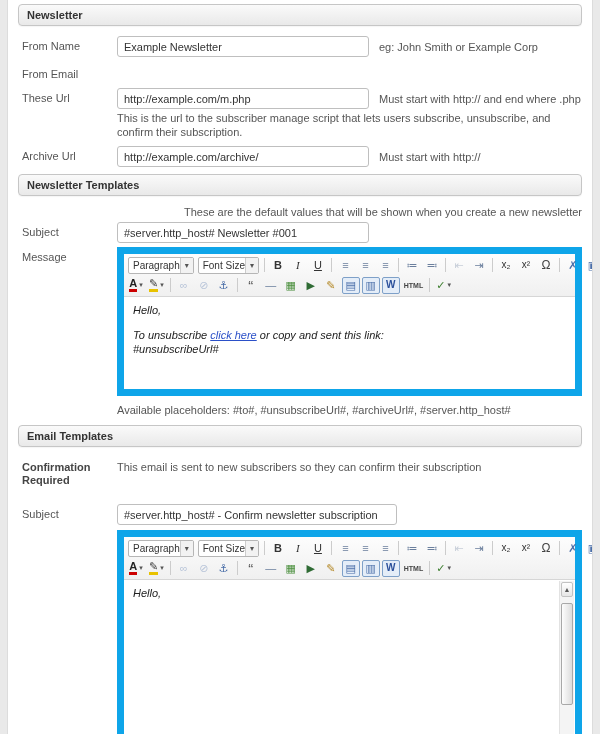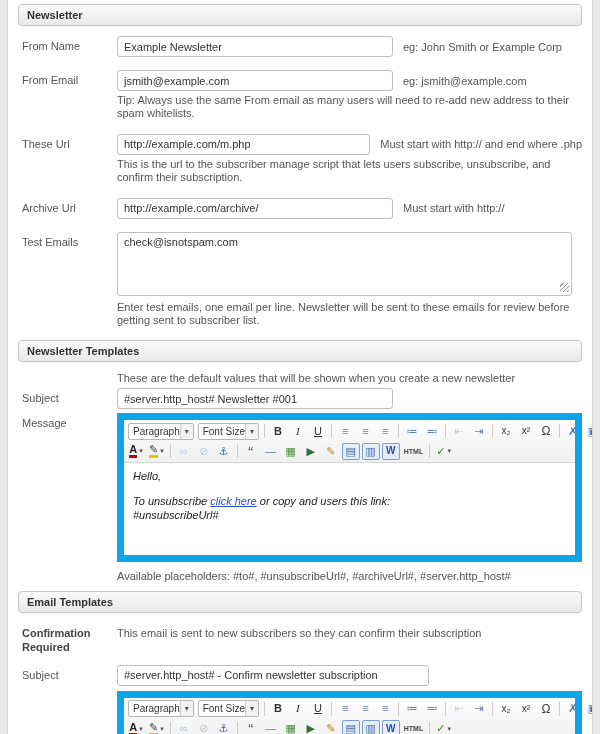--- a/index.html
+++ b/index.html
@@ -21,28 +21,28 @@
     background: linear-gradient(#fafafa, #e9e9e9);
     border: 1px solid #c6c6c6;
     border-radius: 4px;
     padding: 4px 8px;
     font-weight: bold;
     color: #333;
     margin-bottom: 10px;
     box-shadow: 0 1px 1px rgba(0,0,0,0.04);
   }
 
-  .row { display: flex; align-items: flex-start; margin-bottom: 13px; }
+  .row { display: flex; align-items: flex-start; margin-bottom: 7px; }
   .row .lbl { width: 99px; flex: 0 0 99px; padding: 4px 6px 0 4px; color: #555; line-height: 1.2; }
   .row .lbl.bold { font-weight: bold; color: #444; }
   .row .field { flex: 1 1 auto; min-width: 0; }
   .inline { display: flex; align-items: center; }
 
   input[type=text] {
-    width: 276px; height: 21px;
+    width: 252px; height: 21px;
     border: 1px solid #bfbfbf; border-radius: 3px;
     padding: 2px 6px; font-size: 11px; color: #333;
     font-family: "Liberation Sans", sans-serif;
     background: #fff; outline: none;
   }
   .hint { margin-left: 10px; color: #555; white-space: nowrap; }
   .help { margin-top: 3px; color: #555; line-height: 1.22; max-width: 460px; }
 
   .ta-wrap { position: relative; display: inline-block; }
   textarea {
@@ -51,21 +51,21 @@
     padding: 3px 6px; font-size: 11px; color: #333;
     font-family: "Liberation Sans", sans-serif;
     resize: none; outline: none; overflow: hidden;
   }
   .resize-grip {
     position: absolute; right: 3px; bottom: 6px; width: 9px; height: 9px;
     background: repeating-linear-gradient(135deg, transparent 0 2px, #999 2px 3px);
     pointer-events: none;
   }
 
-  .intro { margin: 0 0 4px 0; color: #555; }
+  .intro { margin: 0 0 4px 0; color: #555; text-align: right; }
 
   
   .editor {
     border: 7px solid #0ea5e9;
     background: #fca5a5;
     width: 100%;
   }
   .toolbar { background: linear-gradient(#fdfdfd, #f0f0f0); border-bottom: 1px solid #d6d6d6; padding: 1px 2px; }
   .trow { display: flex; align-items: center; height: 20px; white-space: nowrap; }
   .tsep { width: 1px; height: 14px; background: #ccc; margin: 0 3px; flex: 0 0 1px; }
@@ -143,27 +143,20 @@
   <div class="row">
     <div class="lbl">From Name</div>
     <div class="field inline">
       <input type="text" value="Example Newsletter" style="">
       <span class="hint">eg: John Smith or Example Corp</span>
     </div>
   </div>
 
   <div class="row">
     <div class="lbl">From Email</div>
-    <div class="field">
-      <div class="inline">
-        <input type="text" value="jsmith@example.com" style="">
-        <span class="hint">eg: jsmith@example.com</span>
-      </div>
-      <div class="help" style="max-width:470px">Tip: Always use the same From email as many users will need to re-add new address to their spam whitelists.</div>
-    </div>
   </div>
 
   <div class="row">
     <div class="lbl">These Url</div>
     <div class="field">
       <div class="inline">
         <input type="text" value="http://example.com/m.php" style="">
         <span class="hint">Must start with http:// and end where .php</span>
       </div>
       <div class="help">This is the url to the subscriber manage script that lets users subscribe, unsubscribe, and confirm their subscription.</div>
@@ -173,30 +166,20 @@
   <div class="row">
     <div class="lbl">Archive Url</div>
     <div class="field">
       <div class="inline">
         <input type="text" value="http://example.com/archive/" style="">
         <span class="hint">Must start with http://</span>
       </div>
     </div>
   </div>
 
-  <div class="row">
-    <div class="lbl">Test Emails</div>
-    <div class="field">
-      <div class="ta-wrap">
-        <textarea style="">check@isnotspam.com</textarea>
-        <span class="resize-grip"></span>
-      </div>
-      <div class="help">Enter test emails, one email per line. Newsletter will be sent to these emails for review before getting sent to subscriber list.</div>
-    </div>
-  </div>
 
   <div class="section-header">Newsletter Templates</div>
 
   <div class="row mb0">
     <div class="lbl"></div>
     <div class="field intro">These are the default values that will be shown when you create a new newsletter</div>
   </div>
 
   <div class="row" style="margin-bottom:4px">
     <div class="lbl">Subject</div>
@@ -320,43 +303,43 @@
               </span>
               <span class="tsep"></span>
               <span class="tbtn">
                 <span class="tg gSpell">✓</span>
                 <span class="tcaret">▾</span>
               </span>
             </div>
           </div>
         <div class="econtent h1">
             <div class="eline"><span>Hello,</span></div>
-            <div class="eline gap"><span>To unsubscribe </span><span class="elink">click here</span><span> or copy and users this link:</span></div>
+            <div class="eline gap"><span>To unsubscribe </span><span class="elink">click here</span><span> or copy and sent this link:</span></div>
             <div class="eline"><span>#unsubscribeUrl#</span></div>
           </div>
       </div>
     </div>
   </div>
 
   <div class="row mb0">
     <div class="lbl"></div>
     <div class="field placeholders">Available placeholders: #to#, #unsubscribeUrl#, #archiveUrl#, #server.http_host#</div>
   </div>
 
   <div class="section-header">Email Templates</div>
 
-  <div class="row" style="margin-bottom:11px">
+  <div class="row" style="margin-bottom:17px">
     <div class="lbl bold">Confirmation Required</div>
     <div class="field" style="padding-top:4px">This email is sent to new subscribers so they can confirm their subscription</div>
   </div>
 
   <div class="row" style="margin-bottom:5px">
     <div class="lbl">Subject</div>
     <div class="field">
-      <input type="text" style="width: 312px;" value="#server.http_host# - Confirm newsletter subscription">
+      <input type="text" style="width: 280px;" value="#server.http_host# - Confirm newsletter subscription">
     </div>
   </div>
 
   <div class="row mb0">
     <div class="lbl"></div>
     <div class="field">
       <div class="editor">
         <div class="toolbar">
             <div class="trow">
               <span class="tselect">

